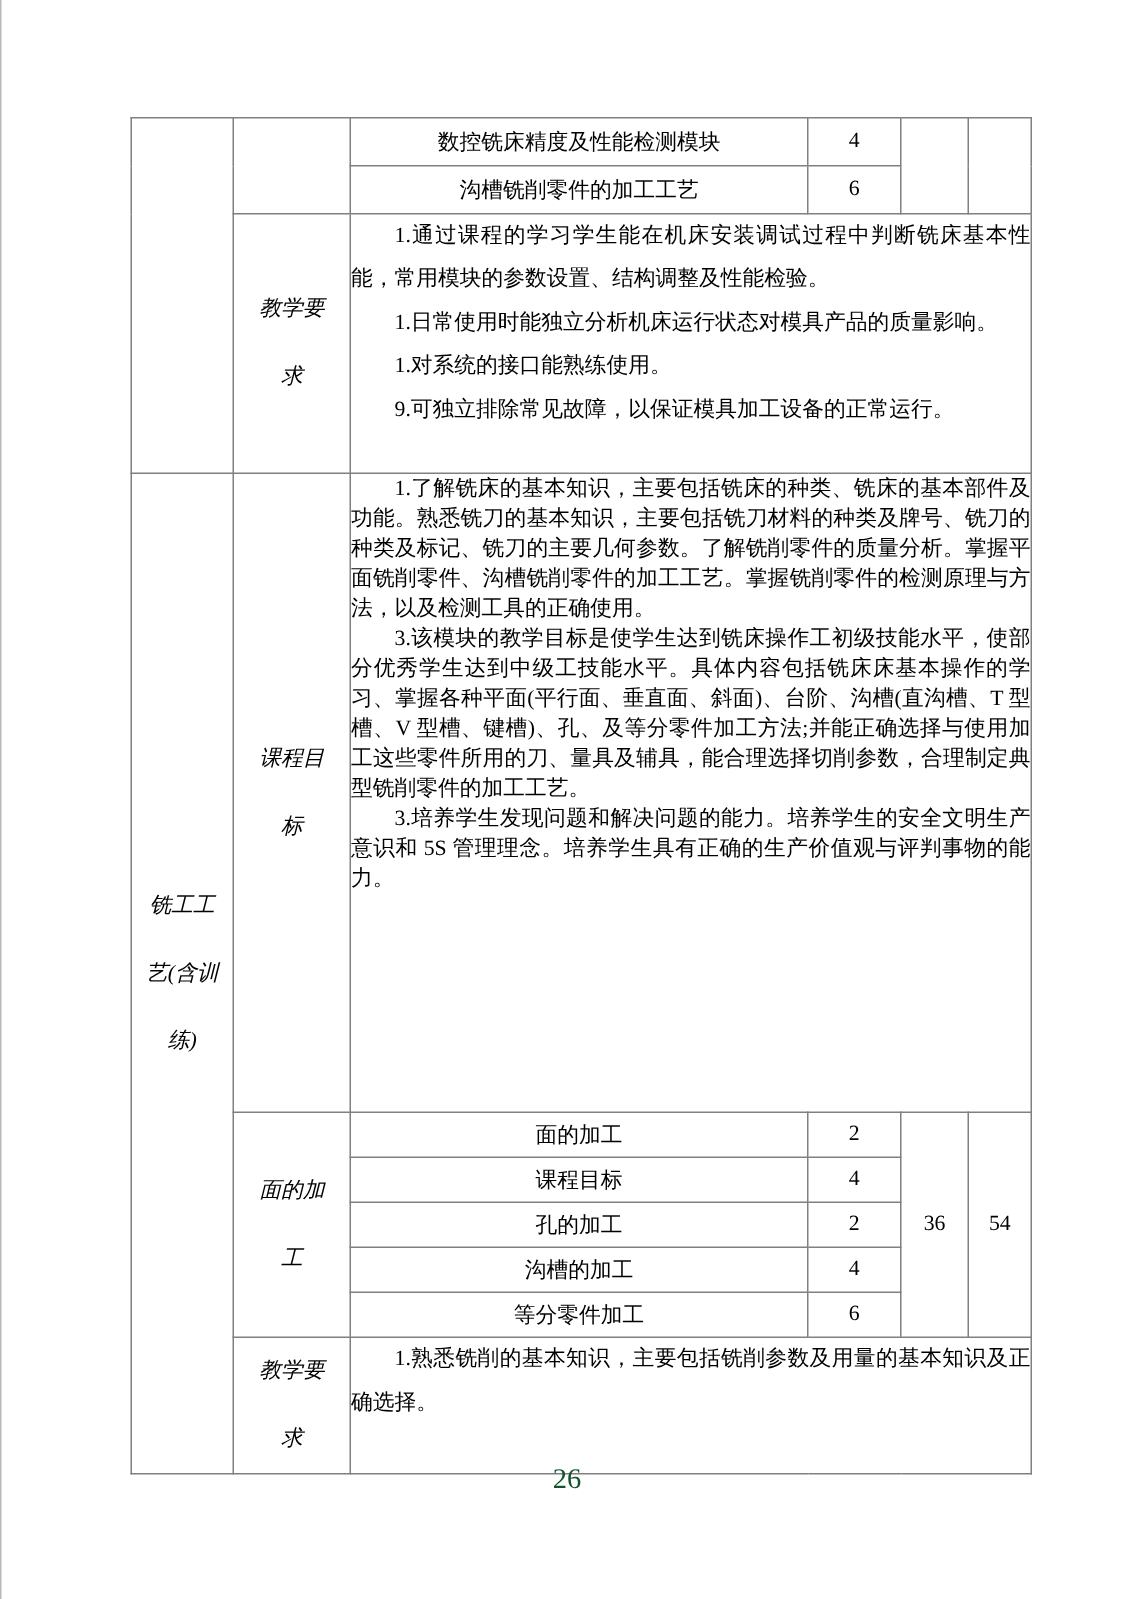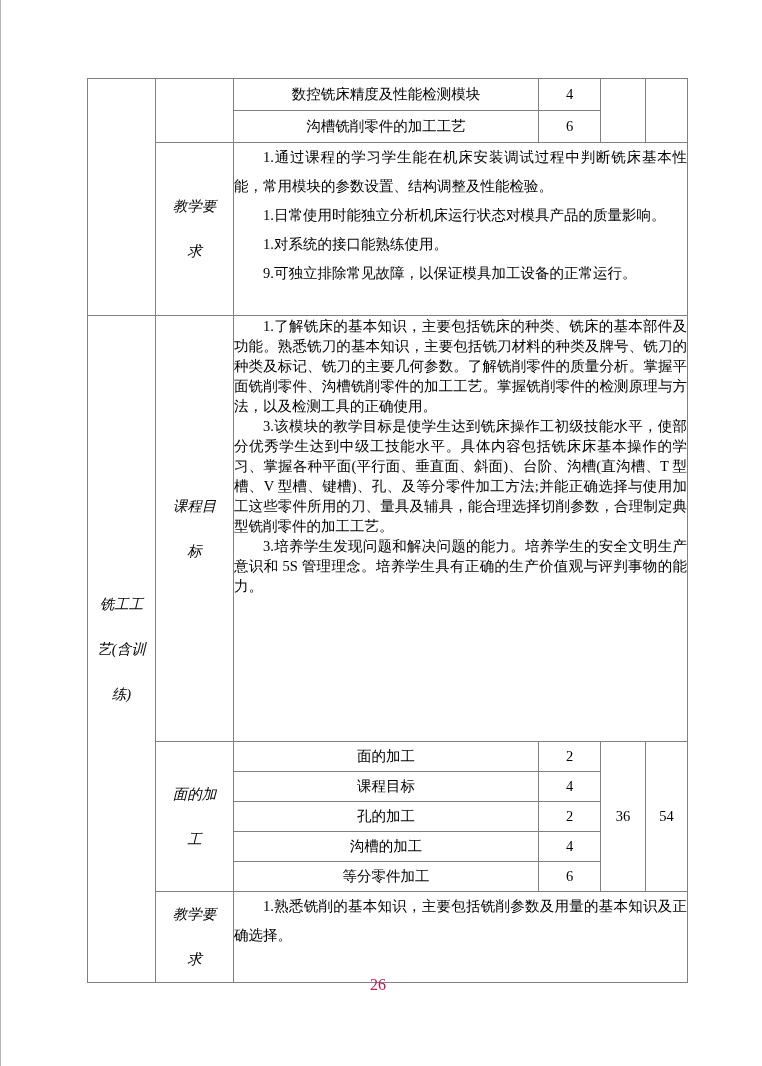--- a/index.html
+++ b/index.html
@@ -73,22 +73,22 @@
     text-indent: 2em;
     word-break: break-all;
   }
   tr.r-obj td.c-text p { line-height: 20px; }
   .page-number {
     position: absolute;
     left: 0;
     top: 976px;
     width: 756px;
     text-align: center;
-    font-size: 16px;
-    color: #be185d;
+    font-size: 19px;
+    color: #14532d;
   }
 </style>
 </head>
 <body>
 
 <div class="page">
   <div class="screen-left-edge"></div>
 
   <table class="doc-table">
     <colgroup>

